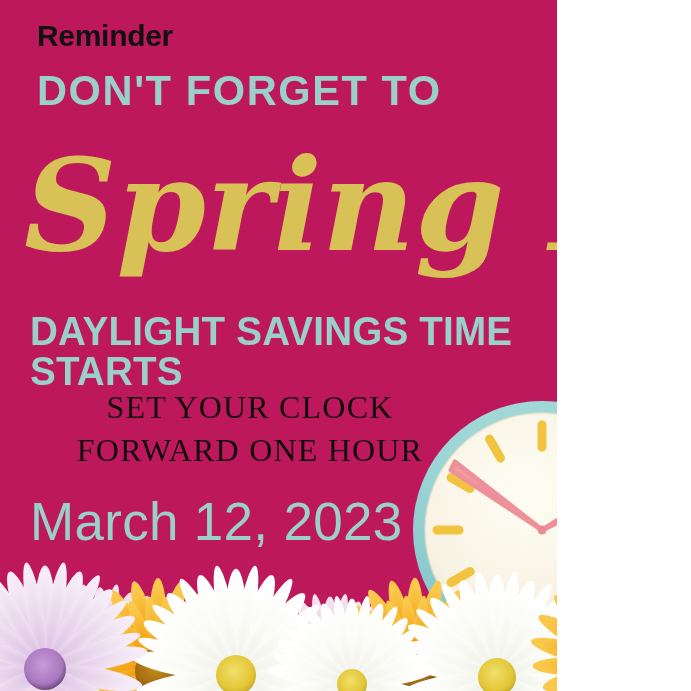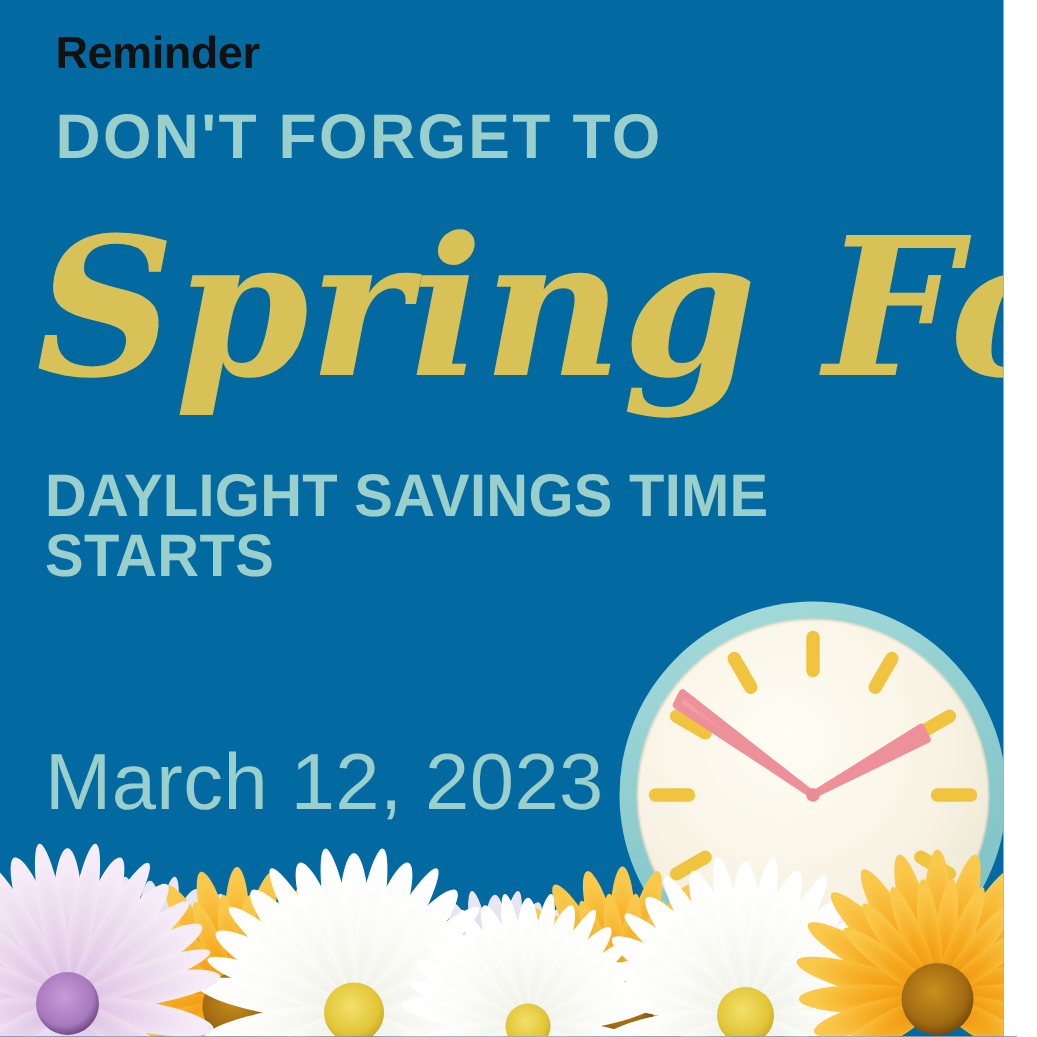--- a/index.html
+++ b/index.html
@@ -2,22 +2,22 @@
 <html><head>
 <meta charset="utf-8">
 <style>
   * { margin:0; padding:0; box-sizing:border-box; }
   html, body {
     width:691px; height:691px;
     font-family:"Liberation Sans", sans-serif;
   }
   #poster {
     position:relative;
-    width:669px; height:691px;
-    background:#0369a1;
+    width:557px; height:691px;
+    background:#be185d;
     overflow:hidden;
   }
 
   
   .reminder {
     position:absolute;
     left:37px; top:20px;
     font-family:"Liberation Sans", sans-serif;
     font-weight:bold;
     font-size:30px;
@@ -125,20 +125,24 @@
   <div class="script-wrap">
     <div class="script">
       <svg viewBox="0 0 600 160" preserveAspectRatio="none" aria-hidden="true">
         <text x="0" y="118">Spring Forward</text>
       </svg>
     </div>
   </div>
 
   <div class="dst">DAYLIGHT SAVINGS TIME STARTS</div>
 
+  <div class="serif-block">
+    <div>SET YOUR CLOCK</div>
+    <div>FORWARD ONE HOUR</div>
+  </div>
 
   <div class="date">March 12, 2023</div>
 
   <div class="clock">
     <svg viewBox="0 0 262 262" aria-hidden="true">
       <defs>
         <radialGradient id="faceGrad" cx="42%" cy="34%" r="72%">
           <stop offset="0%" stop-color="#FFFDF4"></stop>
           <stop offset="62%" stop-color="#F8F3E4"></stop>
           <stop offset="100%" stop-color="#EDE6D2"></stop>

